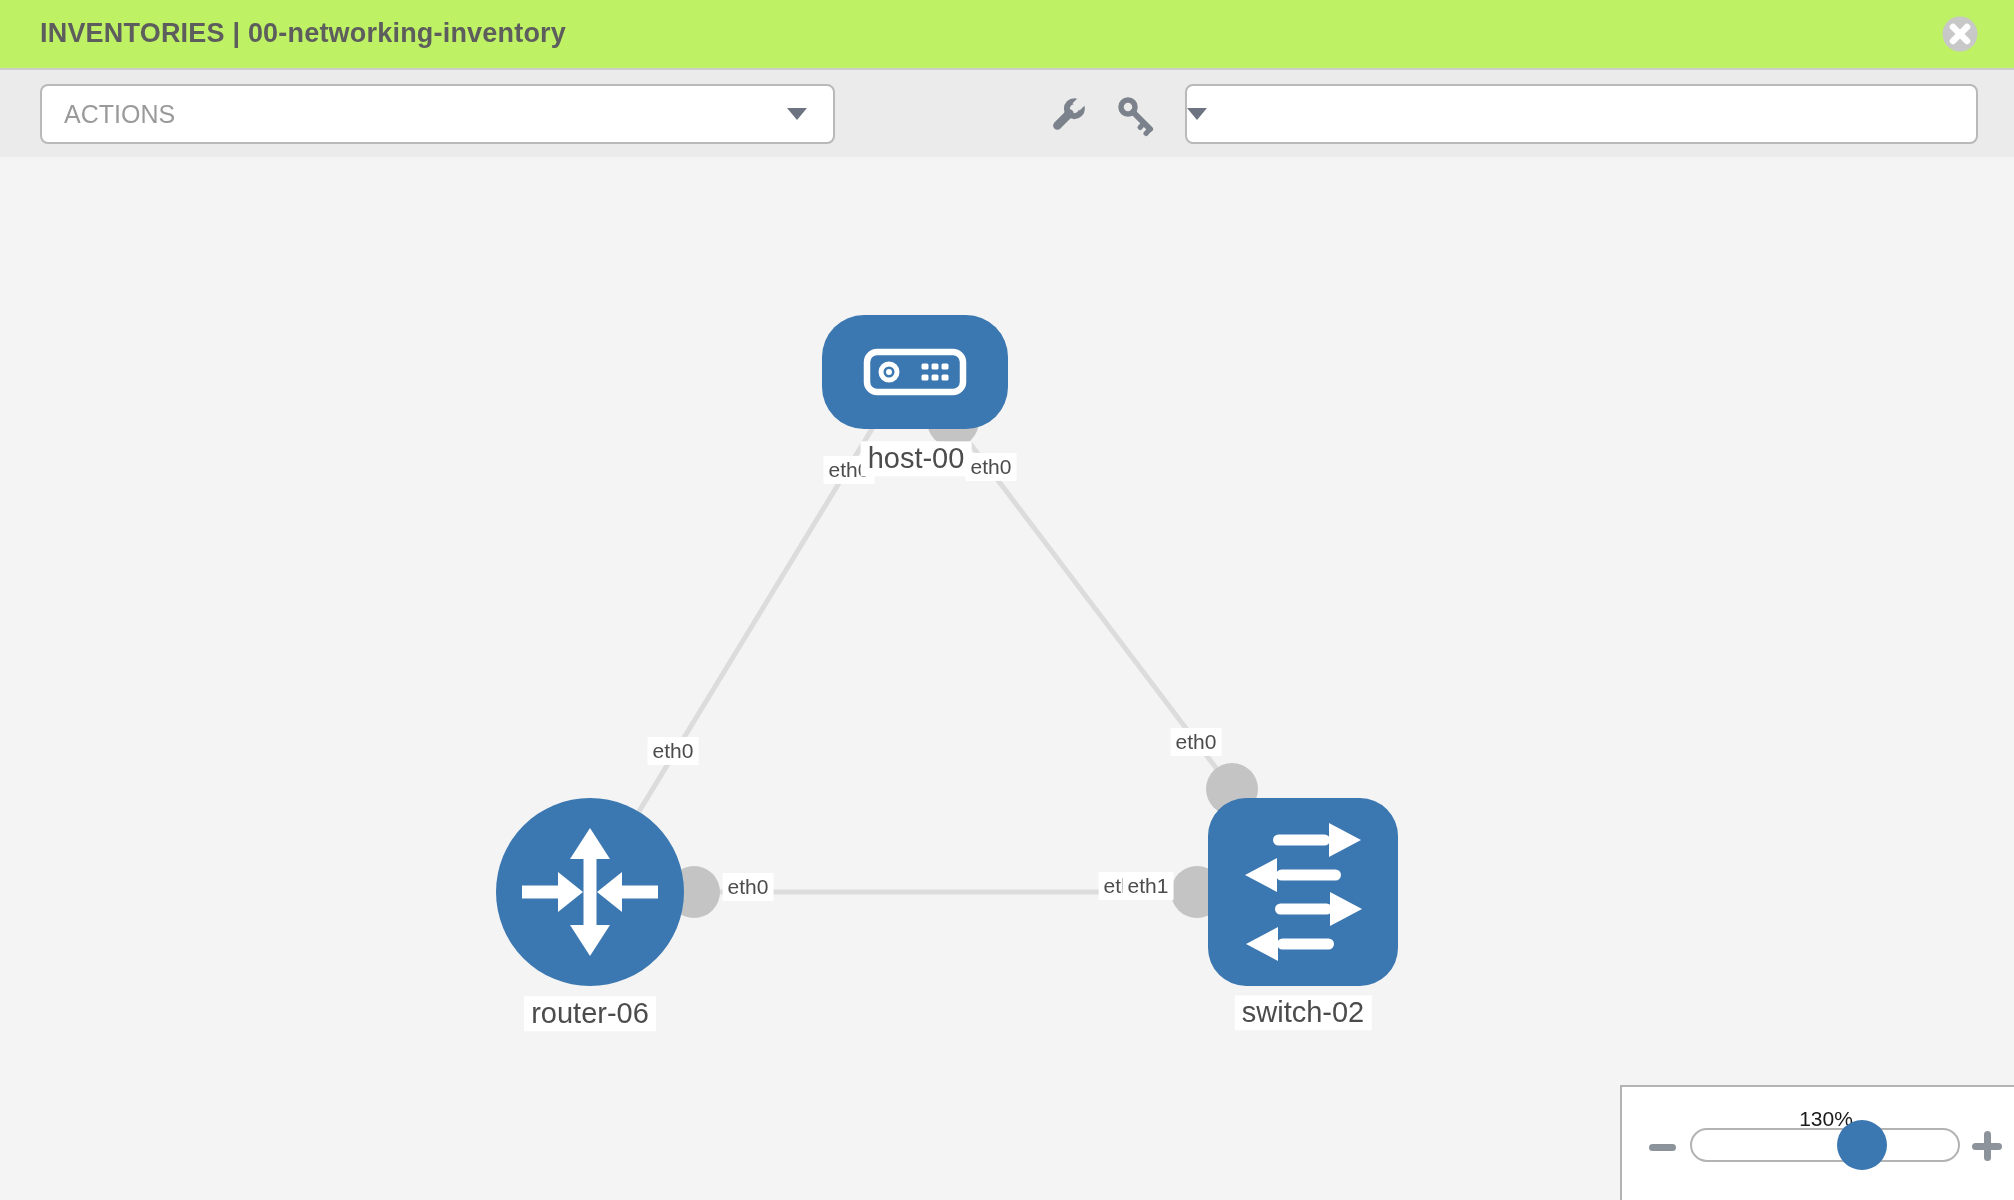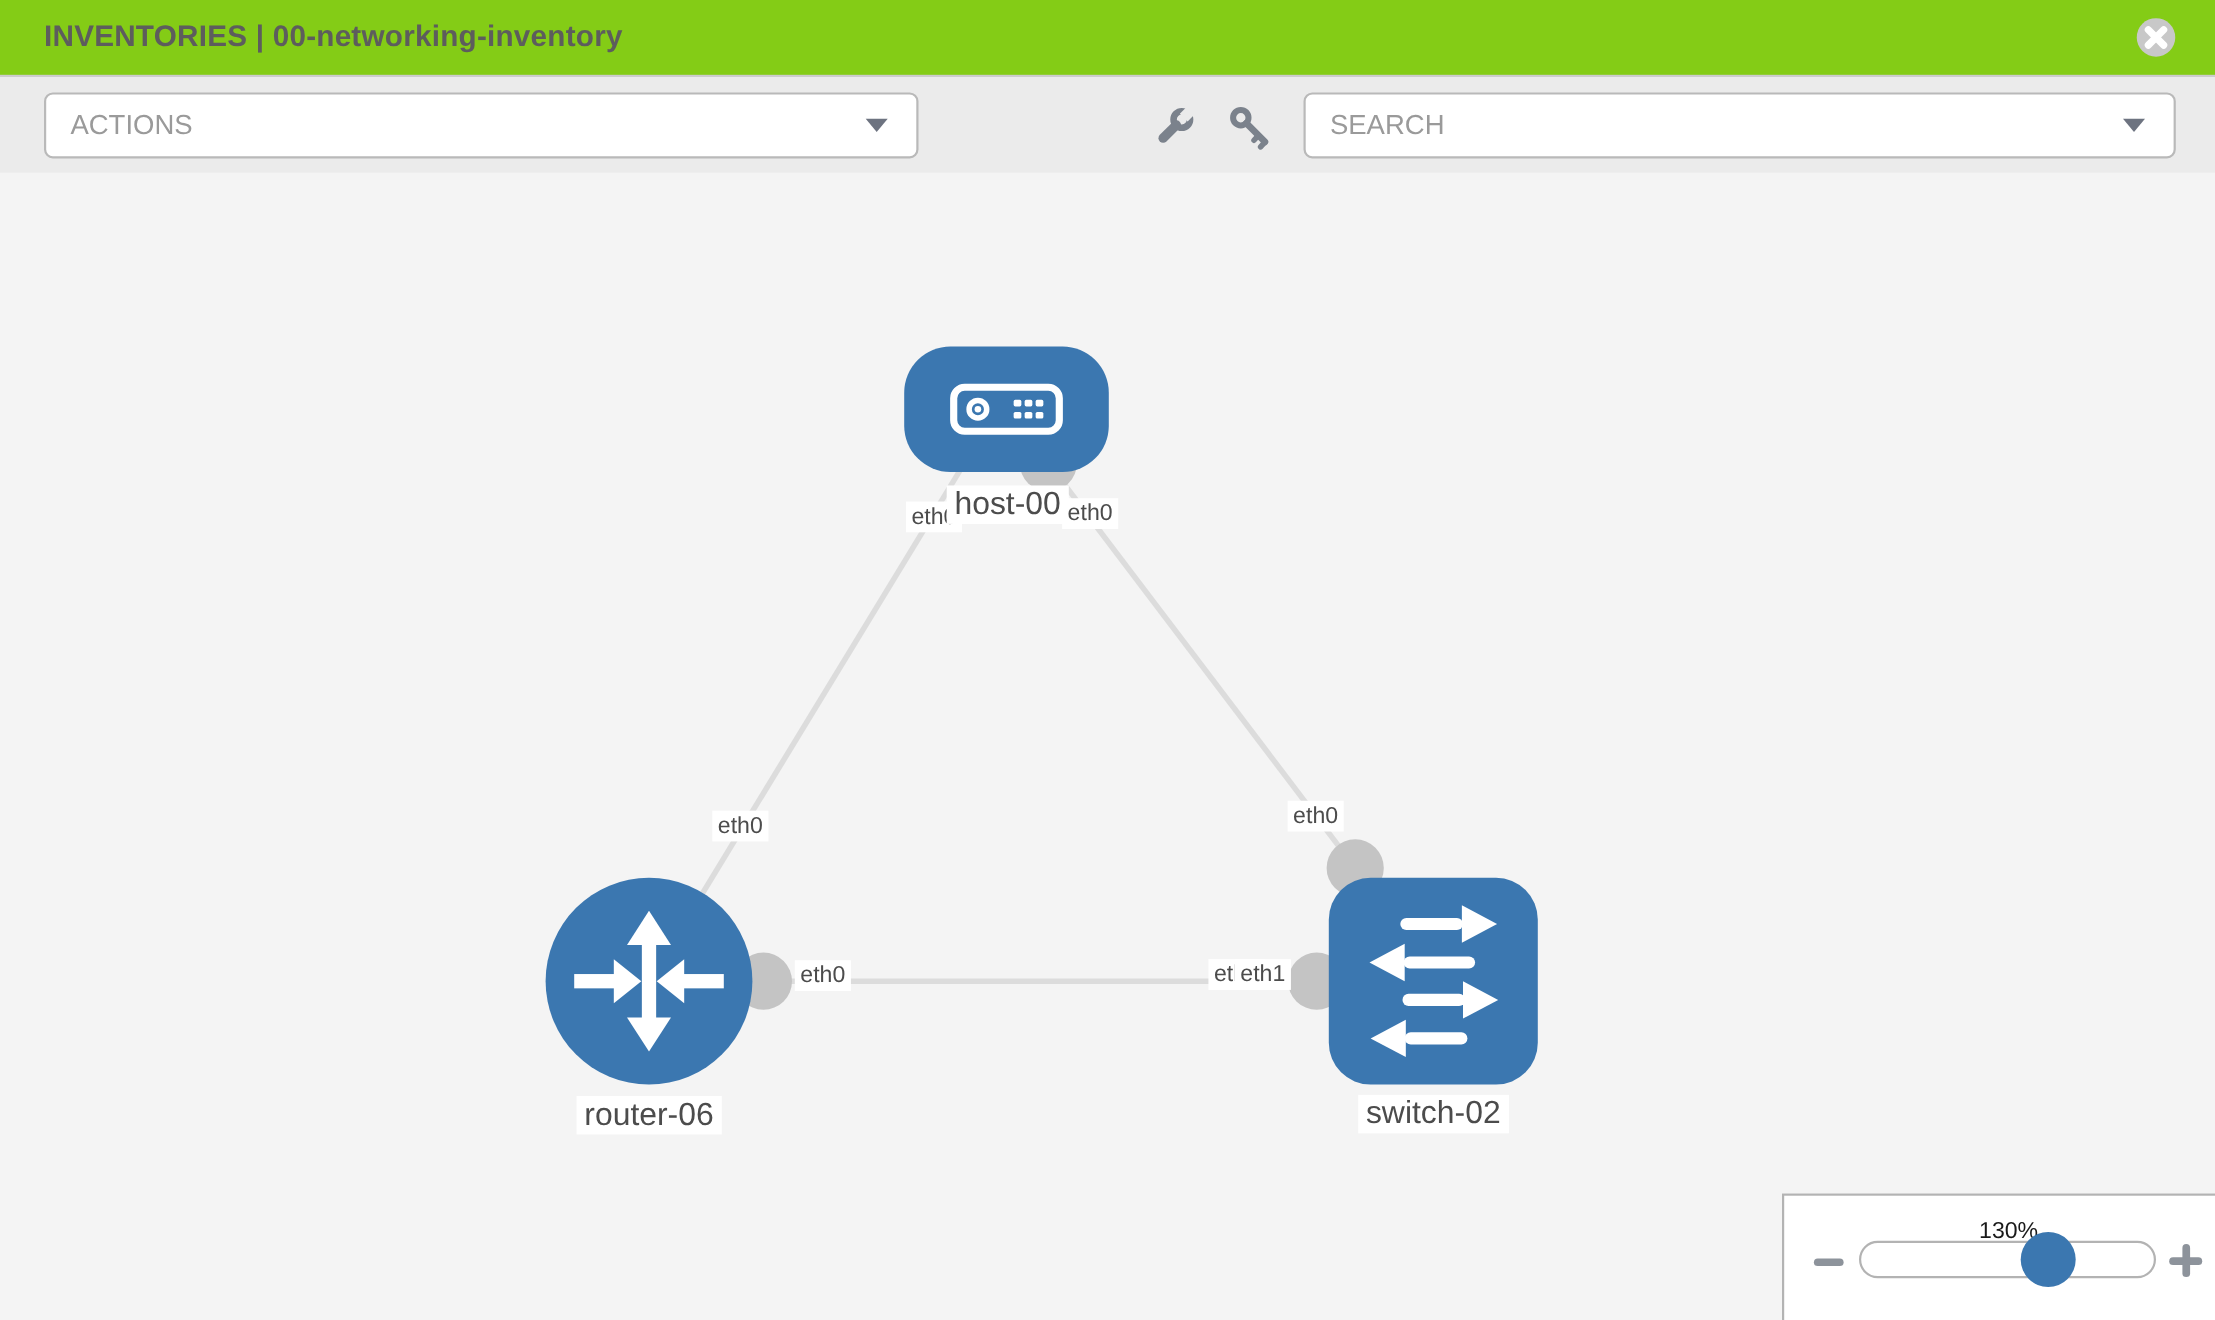--- a/index.html
+++ b/index.html
@@ -5,21 +5,21 @@
   html,body{margin:0;padding:0;}
   body{
     width:2014px;height:1200px;overflow:hidden;background:#fff;
     font-family:"Liberation Sans", sans-serif;
     -webkit-font-smoothing:antialiased;
   }
   .app{position:relative;width:2014px;height:1200px;}
 
   
   .header{
-    position:absolute;top:0;left:0;width:100%;height:70px;background:#84cc16;
+    position:absolute;top:0;left:0;width:100%;height:70px;background:#bef264;
     border-bottom:2px solid #cccccc;box-sizing:border-box;
   }
   .page-title{
     position:absolute;left:40px;top:18px;
     font-size:27px;font-weight:bold;color:#5d5d5d;letter-spacing:.2px;
   }
   .close-btn{
     position:absolute;left:1941px;top:15px;width:38px;height:38px;cursor:pointer;
   }
 
@@ -124,21 +124,20 @@
     <div class="tool-icon key">
       <svg width="44" height="44" viewBox="-22 -22 44 44">
         <circle cx="-8" cy="-8" r="7" fill="none" stroke="#7b828c" stroke-width="5.5"></circle>
         <line x1="-3" y1="-3" x2="14" y2="14" stroke="#7b828c" stroke-width="6" stroke-linecap="round"></line>
         <line x1="8" y1="8" x2="4" y2="12.5" stroke="#7b828c" stroke-width="5" stroke-linecap="round"></line>
         <line x1="14" y1="14" x2="10" y2="18.5" stroke="#7b828c" stroke-width="5" stroke-linecap="round"></line>
       </svg>
     </div>
 
     <div class="select-box search-box">
-      <span class="ph">SEARCH</span>
       <span class="caret"></span>
     </div>
   </div>
 
   <div class="canvas">
 
     <svg class="topo" width="2014" height="1043" viewBox="0 0 2014 1043">
 
       <g>
         <line class="link" x1="878" y1="262" x2="590" y2="735"></line>

